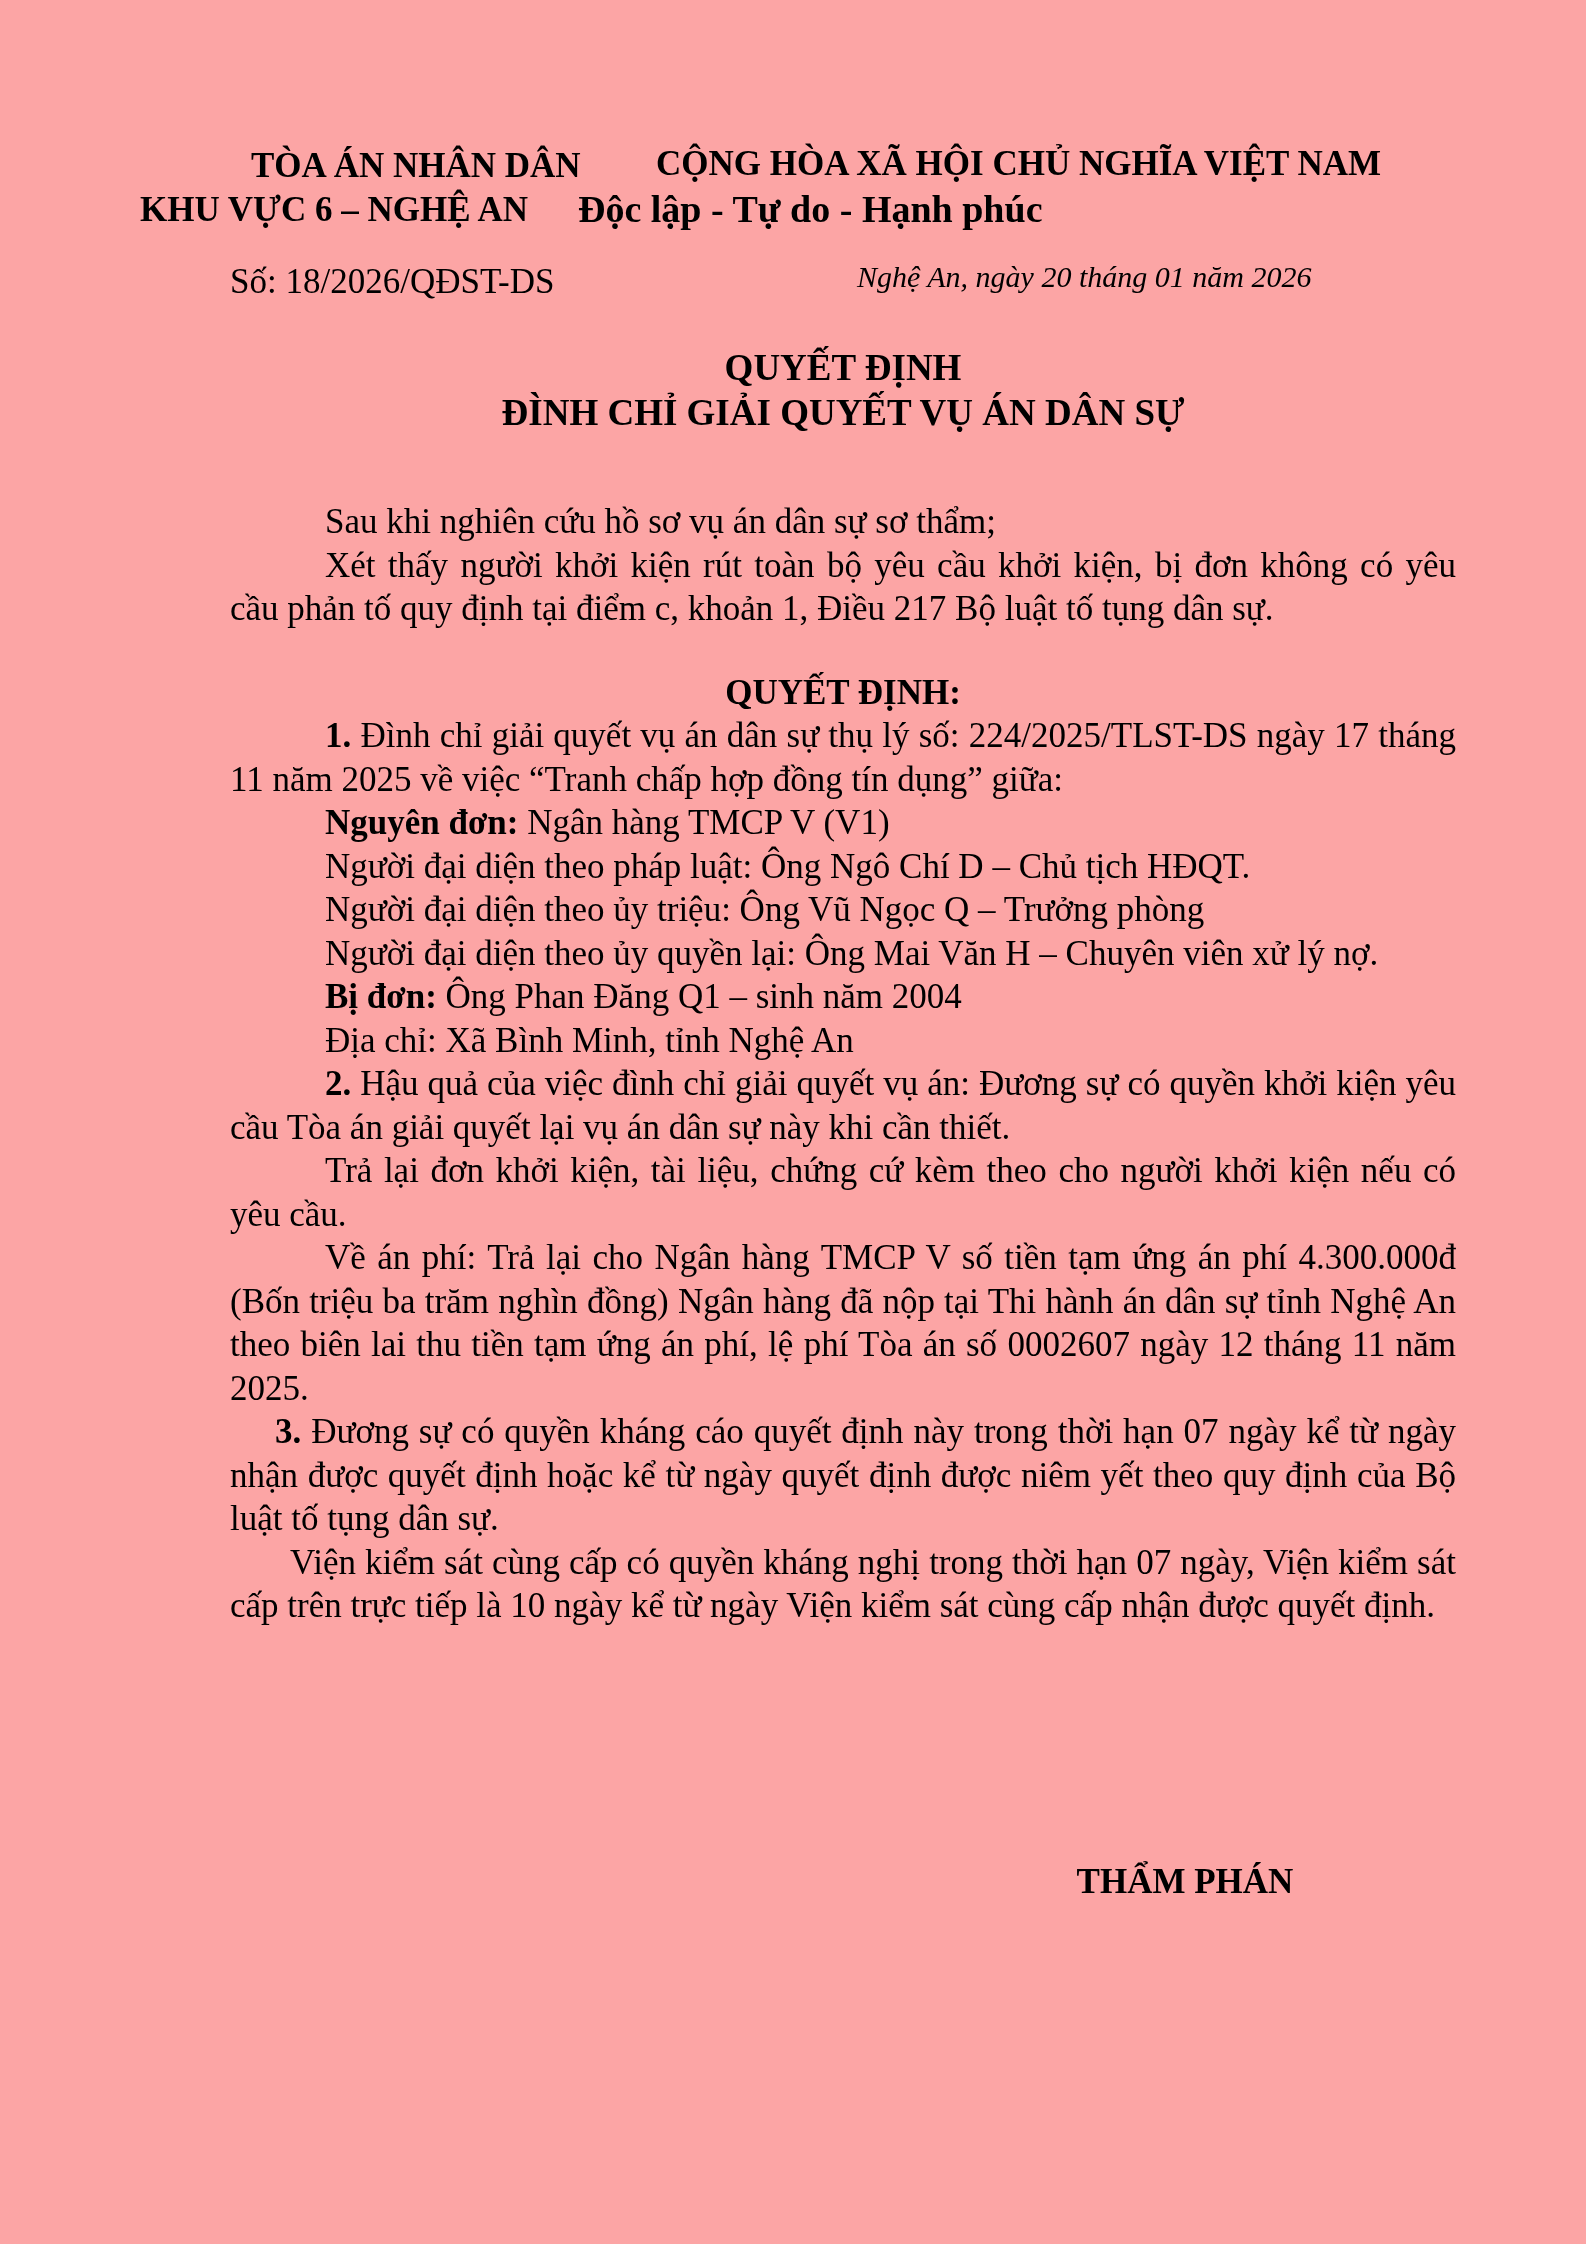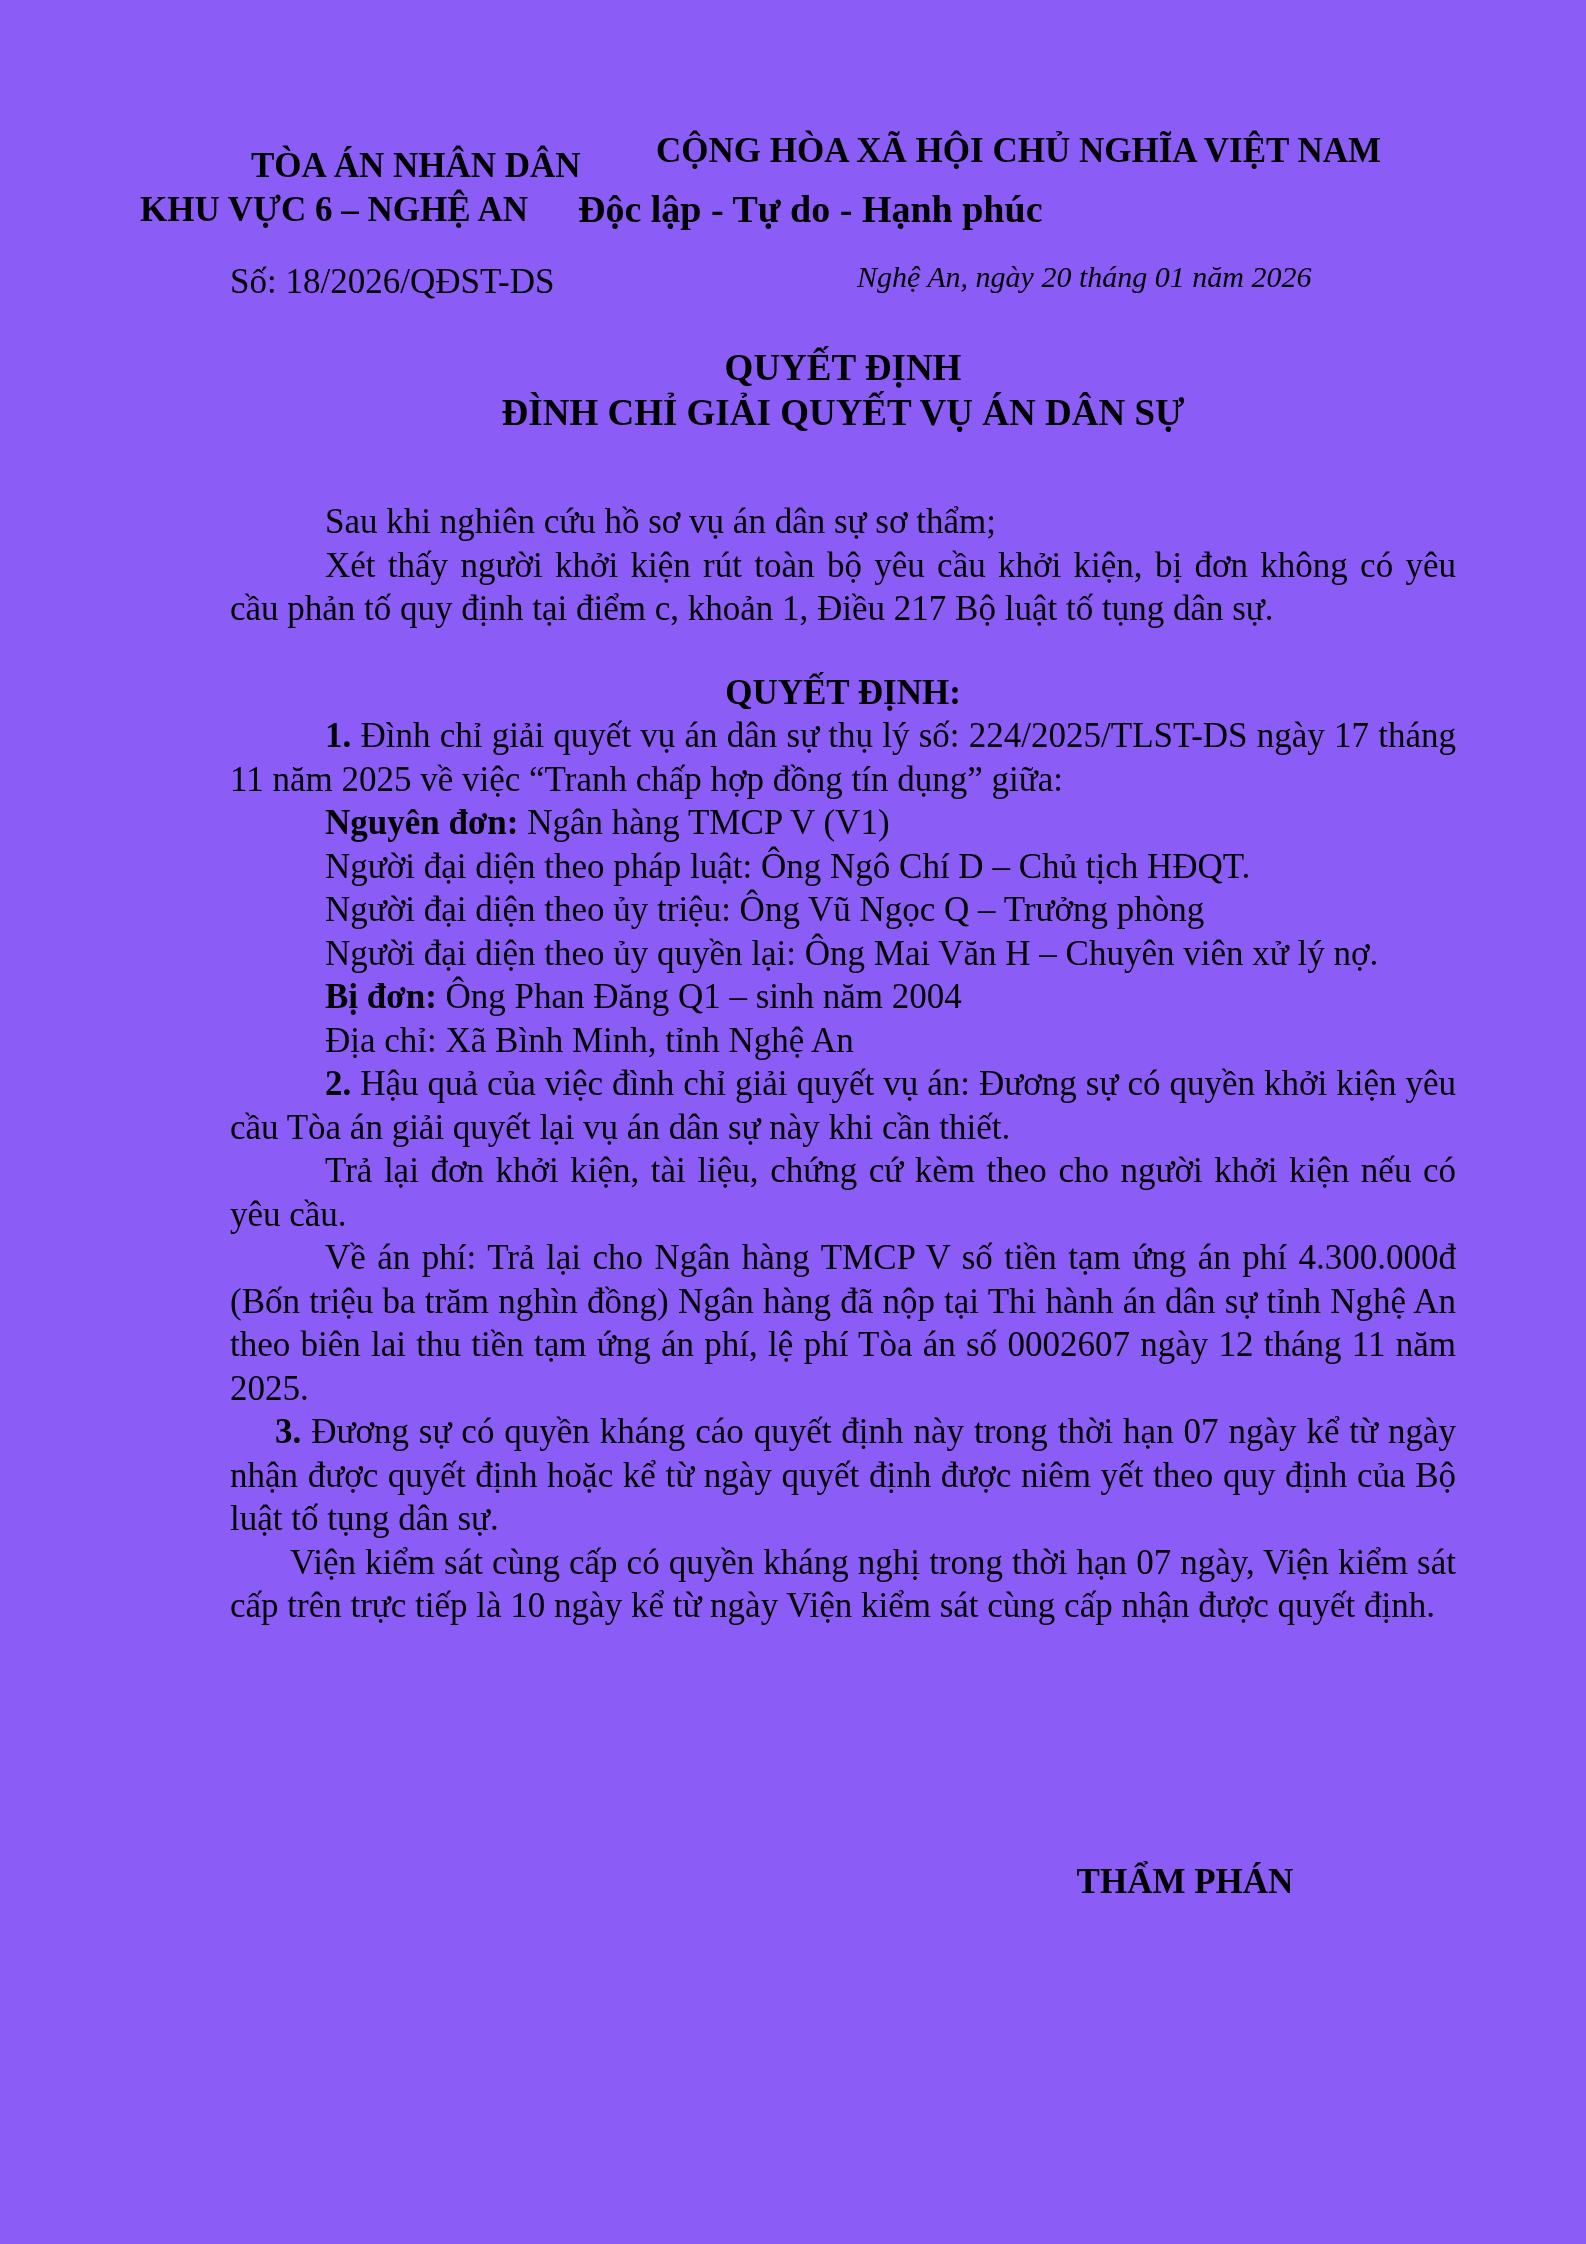--- a/index.html
+++ b/index.html
@@ -5,31 +5,31 @@
   html, body {
     margin: 0;
     padding: 0;
     background: #e8e8e8;
   }
   .page {
     position: relative;
     width: 1586px;
     height: 2244px;
     margin: 0 auto;
-    background: #8b5cf6;
+    background: #fca5a5;
     color: #000000;
     font-family: "Liberation Serif", "DejaVu Serif", serif;
     overflow: hidden;
   }
   .abs { position: absolute; white-space: nowrap; }
 
   
   .court-line1 { left: 251px; top: 146px; font-size: 35px; font-weight: bold; }
   .court-line2 { left: 140px; top: 190px; font-size: 35px; font-weight: bold; }
-  .rep-line1   { left: 656px; top: 131px; font-size: 35px; font-weight: bold; }
+  .rep-line1   { left: 656px; top: 144px; font-size: 35px; font-weight: bold; }
   .rep-line2   { left: 578px; top: 187px; font-size: 38px; font-weight: bold; }
 
   .doc-number  { left: 230px; top: 262px; font-size: 35px; }
   .place-date  { left: 857px; top: 260px; font-size: 30px; font-style: italic; }
 
   
   .title-wrap {
     position: absolute;
     left: 230px;
     top: 345px;

